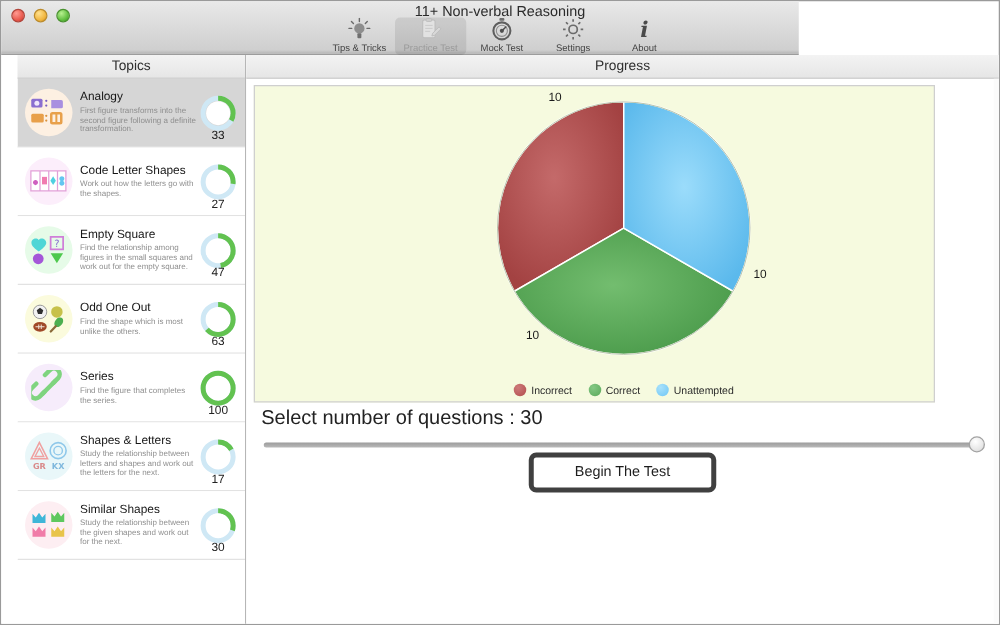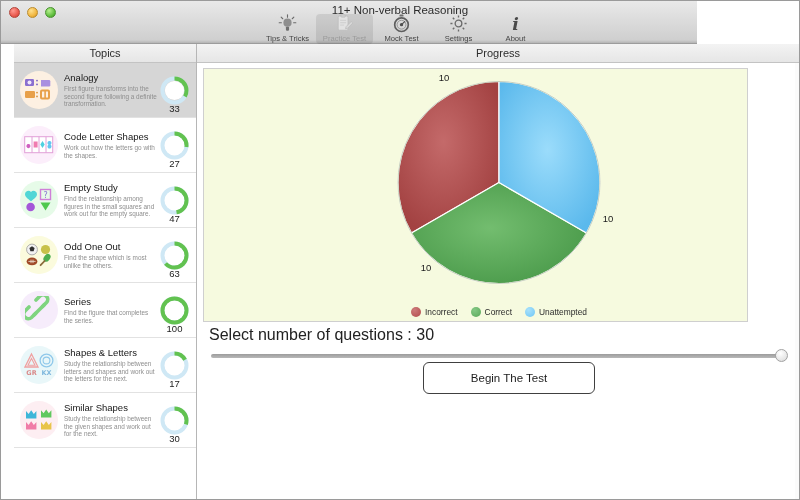--- a/index.html
+++ b/index.html
@@ -11,21 +11,21 @@
   }
   #app {
     position: relative;
     width: 800px; height: 500px;
     background: #ffffff;
     border: 1px solid #9a9a9a;
   }
 
   
   .titlebar {
-    position: absolute; left: 0; top: 0; width: 696px; height: 43px;
+    position: absolute; left: 0; top: 0; width: 638px; height: 43px;
     background: linear-gradient(to bottom, #e9e9e9 0%, #dcdcdc 45%, #cfcfcf 93%, #b4b4b4 100%);
     border-bottom: 1px solid #9c9c9c;
   }
   .traffic { position: absolute; left: 8px; top: 6px; display: flex; gap: 7px; }
   .light { width: 11px; height: 11px; border-radius: 50%; }
   .light.red   { background: radial-gradient(circle at 35% 30%, #ff9a91, #e8564a 65%, #b33d33); border: 1px solid #b2453b; }
   .light.amber { background: radial-gradient(circle at 35% 30%, #ffe08d, #f0b43c 65%, #bb8421); border: 1px solid #bb8b2b; }
   .light.green { background: radial-gradient(circle at 35% 30%, #b7f08f, #5dbc3c 65%, #3f8c29); border: 1px solid #49922f; }
 
   .win-title {
@@ -114,22 +114,22 @@
     background: linear-gradient(to bottom,#9c9c9c,#b9b9b9);
     border-radius: 2px;
   }
   .thumb {
     position: absolute; left: 564px; top: 0; width: 13px; height: 13px;
     border-radius: 50%;
     background: radial-gradient(circle at 40% 30%, #ffffff, #e4e4e4 70%, #c6c6c6);
     border: 1px solid #a2a2a2;
   }
   .begin-btn {
-    position: absolute; left: 226px; top: 318px; width: 172px; height: 32px;
-    background: #ffffff; border: 1px solid #404040; border-radius: 6px;
+    position: absolute; left: 226px; top: 318px; width: 150px; height: 32px;
+    background: #ffffff; border: 4px solid #404040; border-radius: 6px;
     display: flex; align-items: center; justify-content: center;
     font-size: 11.5px; color: #1d1d1d; cursor: pointer;
   }
   .vscroll {
     position: absolute; right: 0; top: 19px; width: 4px; height: 436px; background: #fbfbfb;
   }
 </style>
 </head>
 <body>
 
@@ -279,21 +279,21 @@
         <div class="t-icon" style="background:#e6fbe8">
           <svg width="28" height="24" viewBox="0 0 28 24">
             <path d="M6 4 c2.2 -2.6 6 -0.4 6 2.2 c0 2.6 -3.2 4.8 -6 7 c-2.8 -2.2 -6 -4.4 -6 -7 C0 3.6 3.8 1.4 6 4z" fill="#4fd6d6"></path>
             <rect x="15.5" y="1.5" width="10" height="10" fill="none" stroke="#cf7fd8" stroke-width="1.4"></rect>
             <text x="20.5" y="9.6" font-family="DejaVu Sans, sans-serif" font-size="8" fill="#8a6fd0" text-anchor="middle">?</text>
             <circle cx="5.6" cy="19" r="4.3" fill="#a457d8"></circle>
             <path d="M15.5 14.5 h10 l-5 8 z" fill="#4ec94e"></path>
           </svg>
         </div>
         <div class="t-text">
-          <div class="t-title">Empty Study</div>
+          <div class="t-title">Empty Square</div>
           <div class="t-desc">Find the relationship among figures in the small squares and work out for the empty square.</div>
         </div>
         <div class="ring">
           <svg width="31" height="31" viewBox="0 0 31 31">
             <circle cx="15.5" cy="15.5" r="12" fill="none" stroke="#cfe8f5" stroke-width="4"></circle>
             <circle cx="15.5" cy="15.5" r="12" fill="none" stroke="#62c250" stroke-width="4" stroke-dasharray="35.4 64.9" transform="rotate(-90 15.5 15.5)"></circle>
             <circle cx="15.5" cy="15.5" r="9.6" fill="#ffffff"></circle>
           </svg>
           <span>47</span>
         </div>

